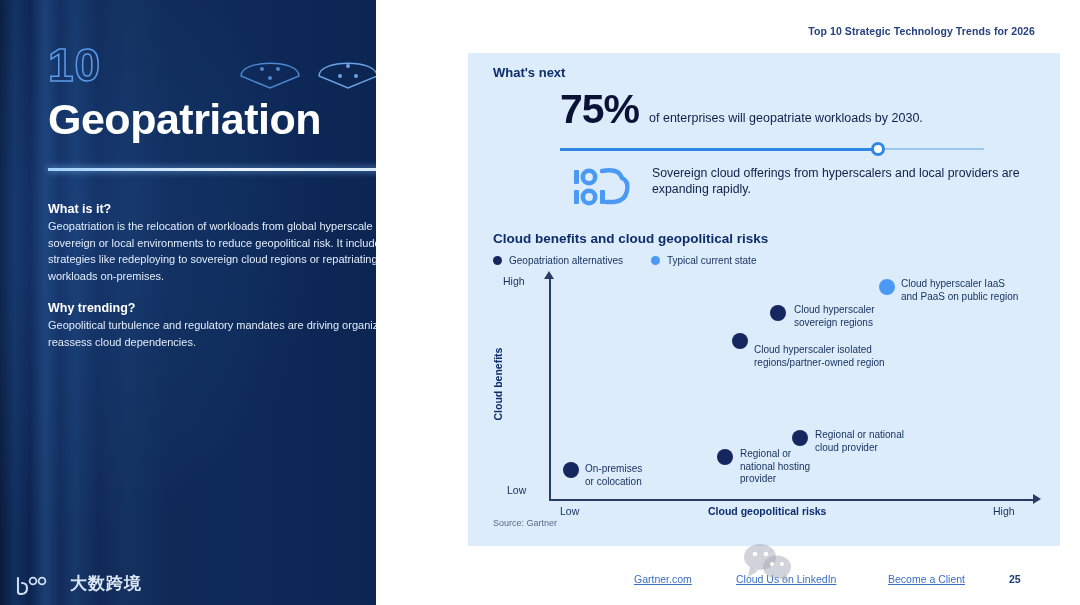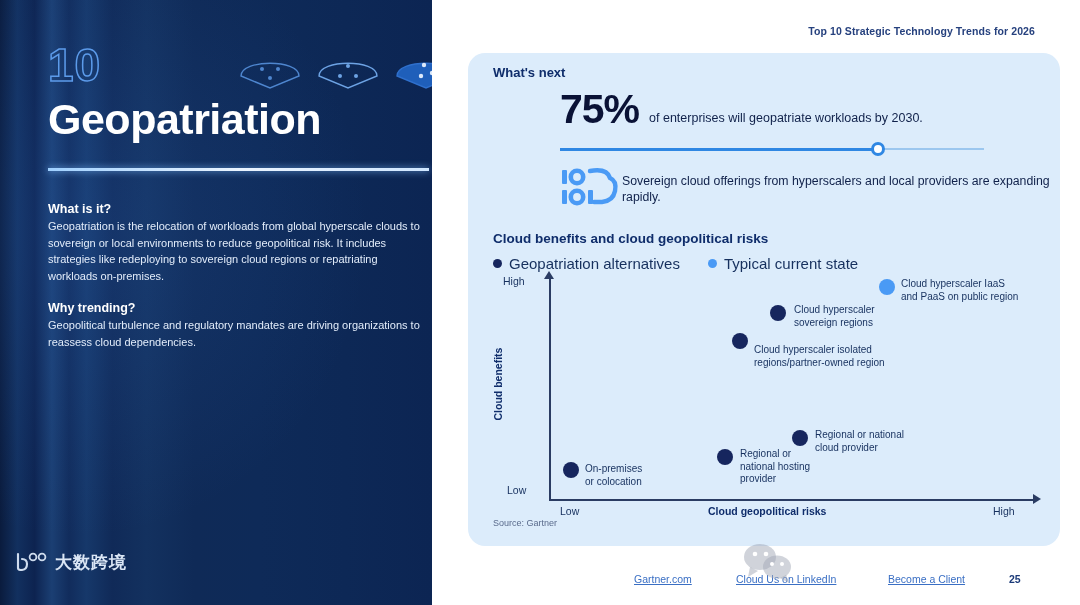--- a/index.html
+++ b/index.html
@@ -6,21 +6,21 @@
   html, body {
     width: 1080px; height: 605px;
     font-family: "Liberation Sans", sans-serif;
     background: #ffffff;
     overflow: hidden;
   }
   .slide { position: relative; width: 1080px; height: 605px; background: #fff; }
 
   
   .left-panel {
-    position: absolute; left: 0; top: 0; width: 432px; height: 605px;
+    position: absolute; left: 0; top: 0; width: 376px; height: 605px;
     background:
       linear-gradient(100deg, rgba(255,255,255,0.00) 0%, rgba(255,255,255,0.00) 100%),
       linear-gradient(to right,
         #0a1b3d 0%, #12305f 4%, #0d2350 8%, #1b3f73 12%, #112c5c 16%,
         #16386a 20%, #102a58 26%, #13315f 34%, #0f2a57 45%,
         #0e2a58 60%, #0d2856 80%, #0c2553 100%);
     overflow: hidden;
   }
   .left-panel::after {
     content:""; position:absolute; inset:0;
@@ -49,63 +49,62 @@
     background: linear-gradient(to right, #9fd0ff 0%, #eaf4ff 50%, #cfe6ff 100%);
     box-shadow: 0 0 7px rgba(130,190,255,0.85);
   }
 
   .lp-body { position:absolute; left:48px; top:202px; width:382px; }
   .lp-h { font-size:12.5px; font-weight:700; color:#ffffff; margin-bottom:2px; }
   .lp-p { font-size:11px; line-height:16.5px; color:#e2ecfa; font-weight:400; }
   .lp-gap { height:17px; }
 
   .brand-logo {
-    position:absolute; left:14px; bottom:31px; display:flex; align-items:flex-start; gap:7px;
+    position:absolute; left:14px; bottom:10px; display:flex; align-items:flex-end; gap:22px;
     z-index:3;
   }
   .brand-mark { width:34px; height:20px; position:relative; }
   .brand-text { font-size:17px; font-weight:700; color:#dbe6f5; letter-spacing:1px; }
 
   
   .right-panel { position:absolute; left:448px; top:0; width:632px; height:605px; background:#fff; }
 
   .rp-header {
     position:absolute; right:45px; top:25px;
     font-size:10.5px; font-weight:600; color:#26417e; letter-spacing:0.1px;
   }
 
   .card {
     position:absolute; left:20px; top:53px; width:592px; height:493px;
     background:#dcecfb;
-    border-radius:17px;
   }
 
   .whats-next { position:absolute; left:25px; top:12px; font-size:13px; font-weight:700; color:#0f2d6b; }
 
   .stat-row { position:absolute; left:92px; top:38px; display:flex; align-items:flex-end; }
   .stat-num { font-size:41px; font-weight:700; color:#0a1236; line-height:0.92; letter-spacing:-1px; }
   .stat-txt { font-size:12.5px; color:#10214a; margin-left:10px; margin-bottom:4px; }
 
   .slider-wrap { position:absolute; left:92px; top:88px; width:424px; height:16px; }
   .slider-track-bg { position:absolute; left:0; top:7px; width:100%; height:2px; background:#9cc7ef; }
   .slider-track-fill { position:absolute; left:0; top:6.5px; height:3px; background:#2f87e3; }
   .slider-thumb {
     position:absolute; top:1px; width:14px; height:14px; border-radius:50%;
     background:#ffffff; border:3px solid #2f87e3; transform:translateX(-50%);
   }
 
-  .cloud-row { position:absolute; left:92px; top:112px; display:flex; align-items:center; }
+  .cloud-row { position:absolute; left:104px; top:112px; display:flex; gap:18px; }
   .cloud-txt { font-size:12.3px; line-height:16px; color:#10214a; }
 
   .chart-title { position:absolute; left:25px; top:178px; font-size:13.5px; font-weight:700; color:#0f2d6b; }
 
   .legend { position:absolute; left:25px; top:202px; display:flex; align-items:center; gap:28px; }
   .legend-item { display:flex; align-items:center; gap:7px; }
   .legend-dot { width:9px; height:9px; border-radius:50%; }
-  .legend-lbl { font-size:15px; color:#16305e; }
+  .legend-lbl { font-size:10px; color:#16305e; }
 
   .plot { position:absolute; left:25px; top:225px; width:545px; height:230px; }
   .axis-y { position:absolute; left:56px; top:0; width:1.5px; height:222px; background:#2a3c63; }
   .axis-y-arrow {
     position:absolute; left:51px; top:-7px; width:0; height:0;
     border-left:5.5px solid transparent; border-right:5.5px solid transparent;
     border-bottom:8px solid #2a3c63;
   }
   .axis-x { position:absolute; left:56px; top:221px; width:487px; height:1.5px; background:#2a3c63; }
   .axis-x-arrow {

